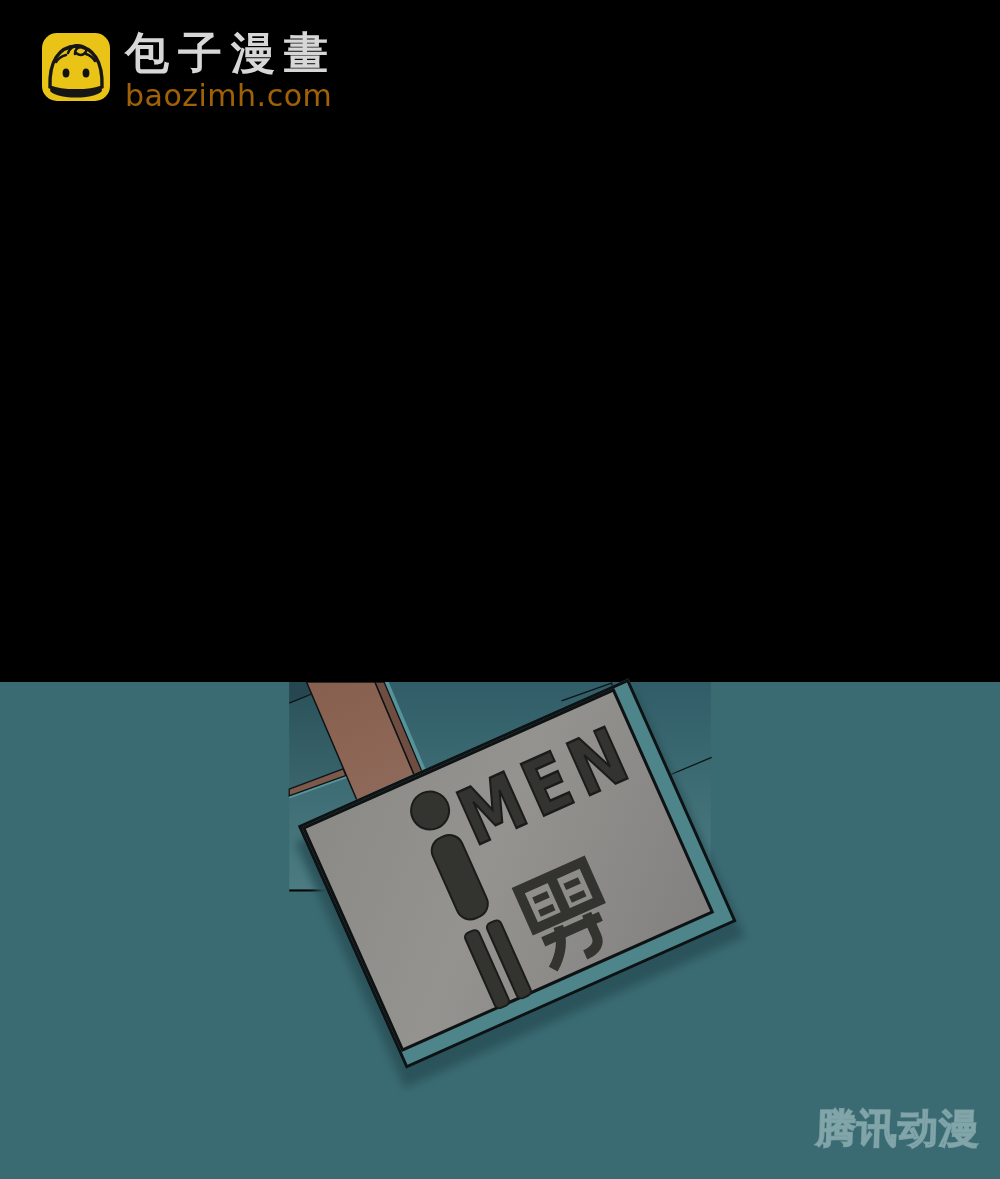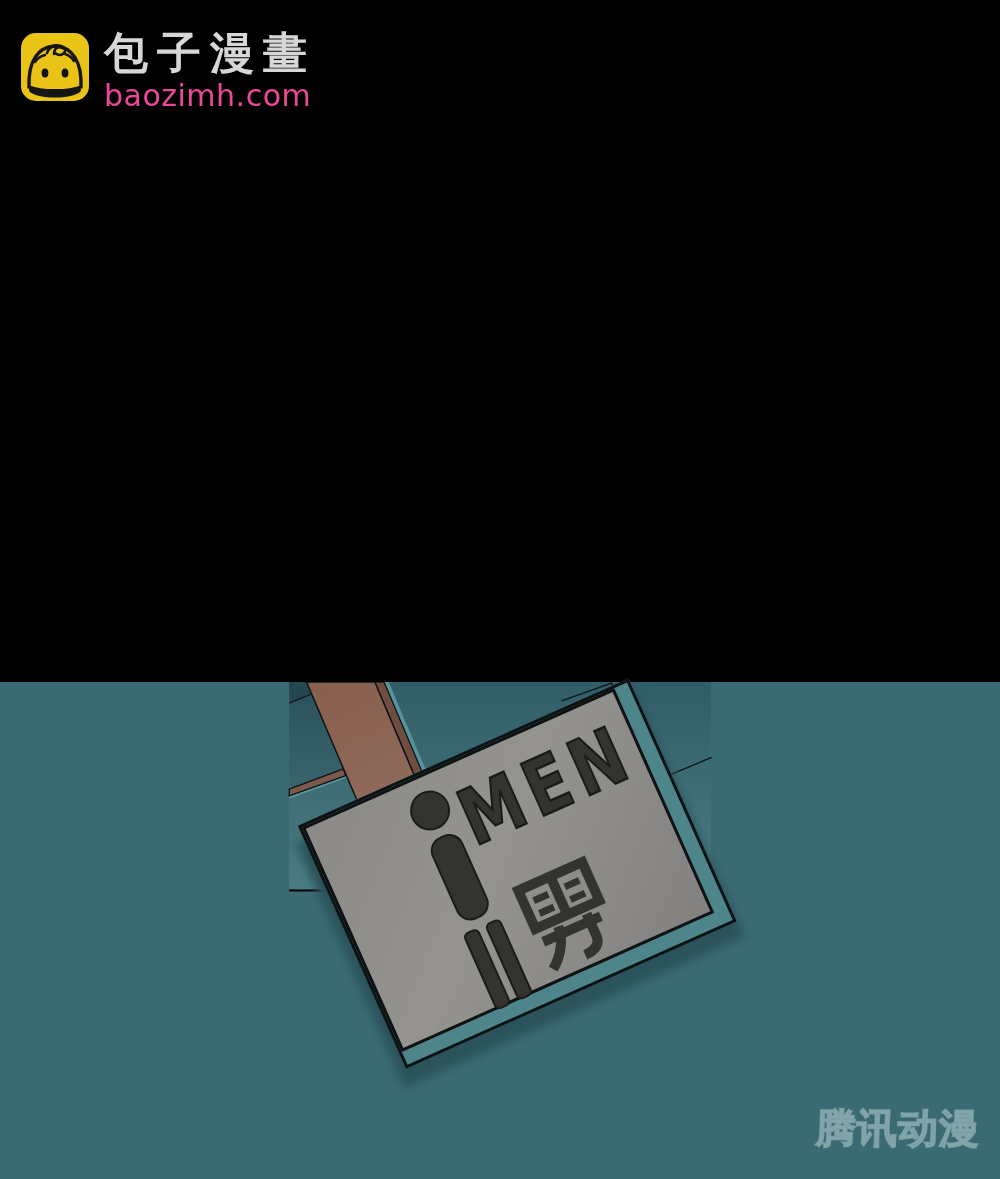--- a/index.html
+++ b/index.html
@@ -5,25 +5,25 @@
   html,body { margin:0; padding:0; }
   body {
     width:1000px; height:1179px;
     background:#000000;
     position:relative; overflow:hidden;
     font-family:"DejaVu Sans","Liberation Sans",sans-serif;
   }
   .sr-only { position:absolute; width:1px; height:1px; overflow:hidden; clip:rect(0 0 0 0); white-space:nowrap; }
 
   
-  .logo { position:absolute; left:21px; top:31px; display:flex; align-items:flex-start; gap:15px; }
+  .logo { position:absolute; left:42px; top:31px; display:flex; align-items:flex-start; gap:15px; }
   .logo-icon { width:68px; height:71px; flex:0 0 auto; }
   .logo-text { display:flex; flex-direction:column; }
   .logo-title { font-size:44px; line-height:1.0; font-weight:bold; color:#d7d7d7; letter-spacing:9px; white-space:nowrap; }
-  .logo-domain { font-size:30px; line-height:1.0; color:#ec4899; margin-top:6px; letter-spacing:0.5px; }
+  .logo-domain { font-size:30px; line-height:1.0; color:#a16207; margin-top:6px; letter-spacing:0.5px; }
 
   
   .scene { position:absolute; left:0; top:682px; width:1000px; height:497px; background:#3a6a72; }
   .scene > svg { position:absolute; left:0; top:0; display:block; }
 
   
   .sign-wrap { position:absolute; left:337px; top:65px; width:342px; height:246px; transform:rotate(-24deg); }
   .sign-shadow  { position:absolute; left:-12px; top:12px; width:372px; height:268px; background:#2b535b; filter:blur(4px); }
   .sign-backing { position:absolute; left:-3px; top:-3px; width:362px; height:266px; box-sizing:border-box;
                   background:#4d858b; border:3px solid #0d1214; }

